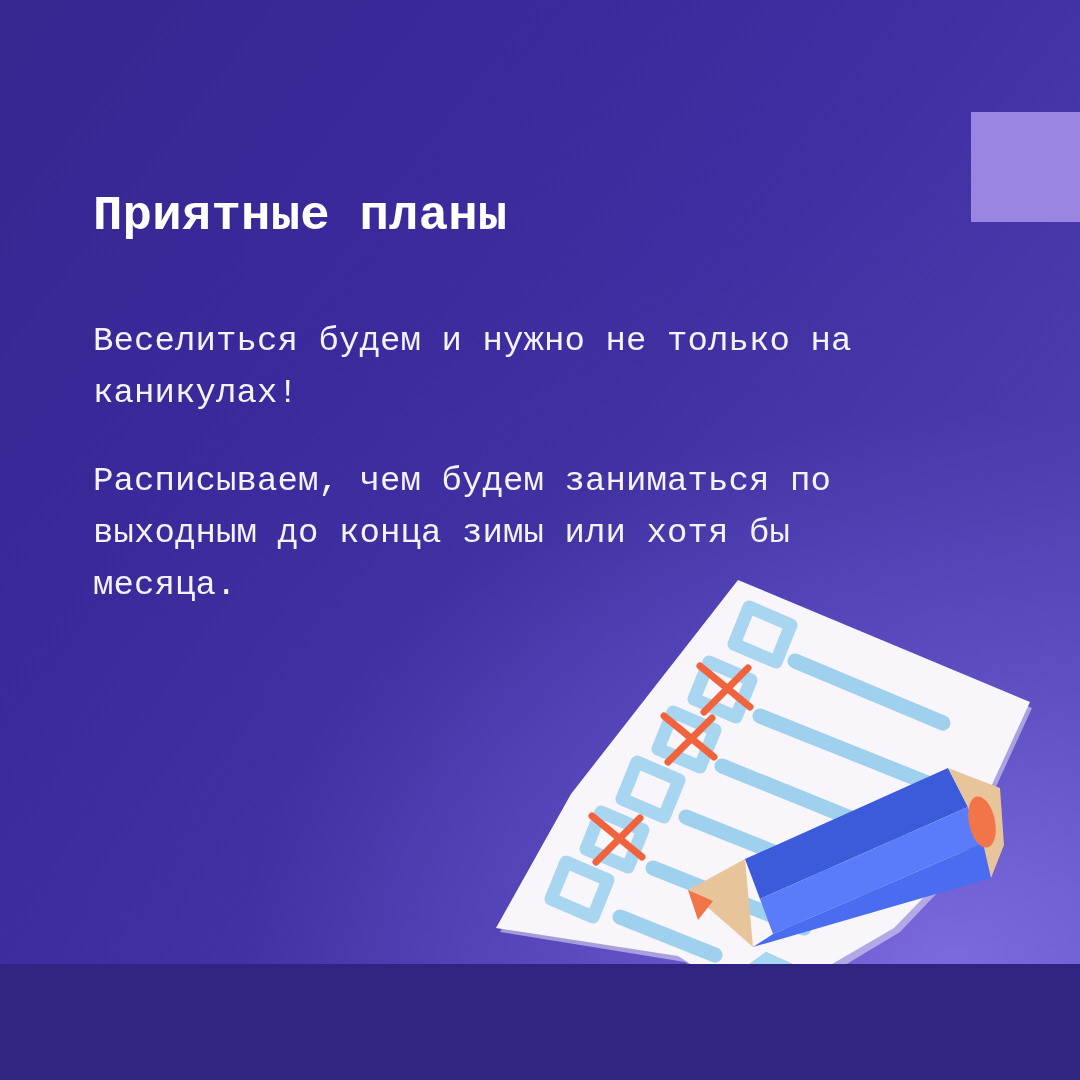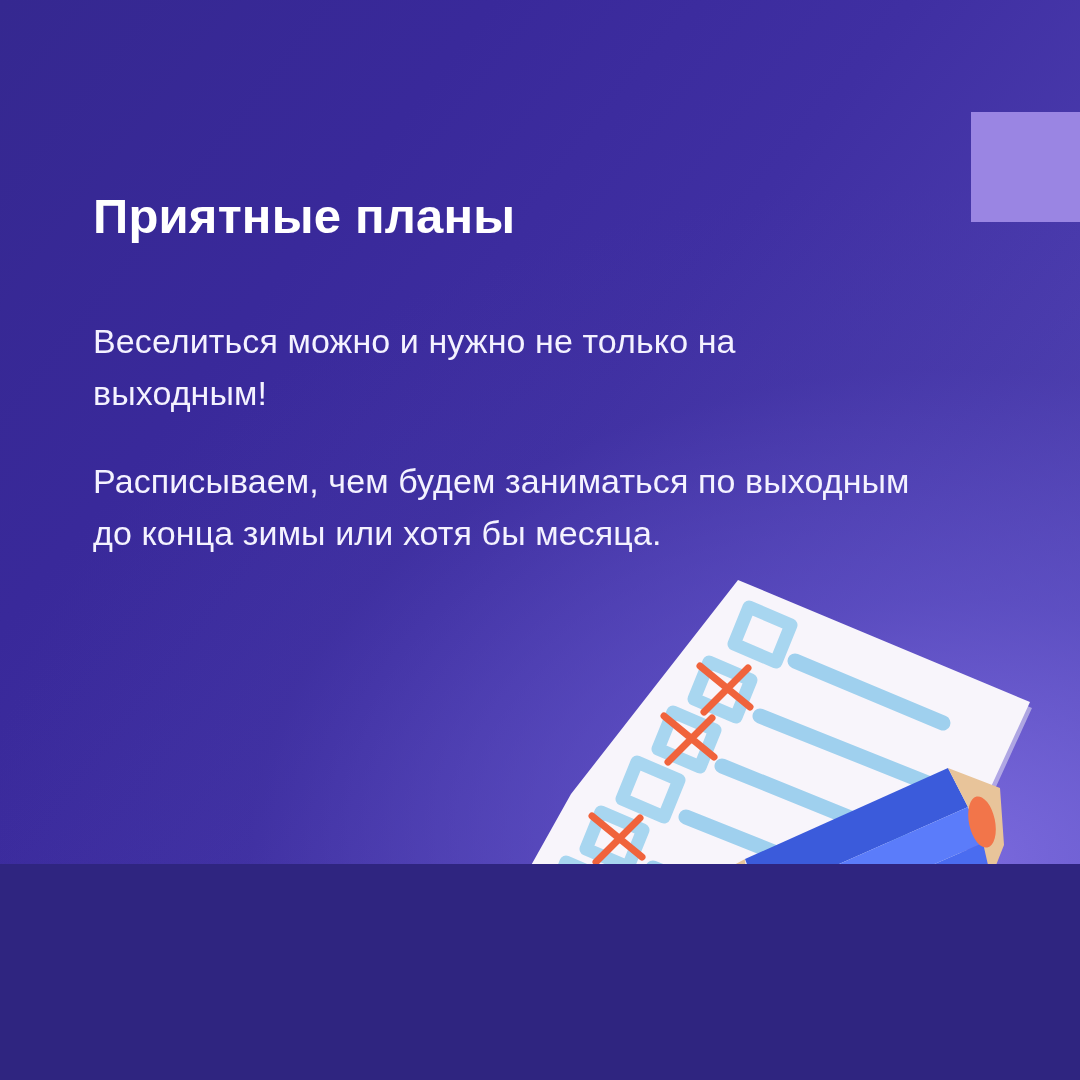--- a/index.html
+++ b/index.html
@@ -5,23 +5,23 @@
 <style>
   html, body {
     margin: 0;
     padding: 0;
     background: #2f2580;
   }
 
   #slide {
     position: relative;
     width: 1080px;
-    height: 864px;
+    height: 964px;
     overflow: hidden;
-    font-family: Liberation Sans, sans-serif;
+    font-family: Liberation Mono, monospace;
     background:
       radial-gradient(125% 110% at 88% 100%, rgba(129,112,228,0.85) 0%, rgba(102,88,205,0.55) 28%, rgba(70,58,165,0.22) 52%, rgba(54,42,146,0.0) 72%),
       linear-gradient(128deg, #352890 0%, #39299a 28%, #3f2fa2 52%, #4a3bad 74%, #5a4cbb 100%);
   }
 
   
   .deco-square-tr {
     position: absolute;
     left: 971px;
     top: 112px;
@@ -82,21 +82,21 @@
 </head>
 <body>
 
 <div id="slide">
 
   <div class="deco-square-tr"></div>
   <div class="deco-square-bl"></div>
 
   <div class="text-block">
     <h1 class="title">Приятные планы</h1>
-    <p class="paragraph p1">Веселиться можно и нужно не только на выходным!</p>
+    <p class="paragraph p1">Веселиться будем и нужно не только на каникулах!</p>
     <p class="paragraph p2">Расписываем, чем будем заниматься по выходным до конца зимы или хотя бы месяца.</p>
   </div>
 
   <div class="illustration">
     <svg viewBox="0 0 620 525" xmlns="http://www.w3.org/2000/svg">
 
       <g>
         <polygon points="270,24 562,148 487,312 430,372 350,420 300,398 258,430 215,402 30,372 105,238" fill="#e6e1f2" opacity="0.55"></polygon>
         <polygon points="268,20 560,142 485,305 424,368 345,414 296,392 252,424 208,396 26,368 101,234" fill="#f8f5fb"></polygon>
 

